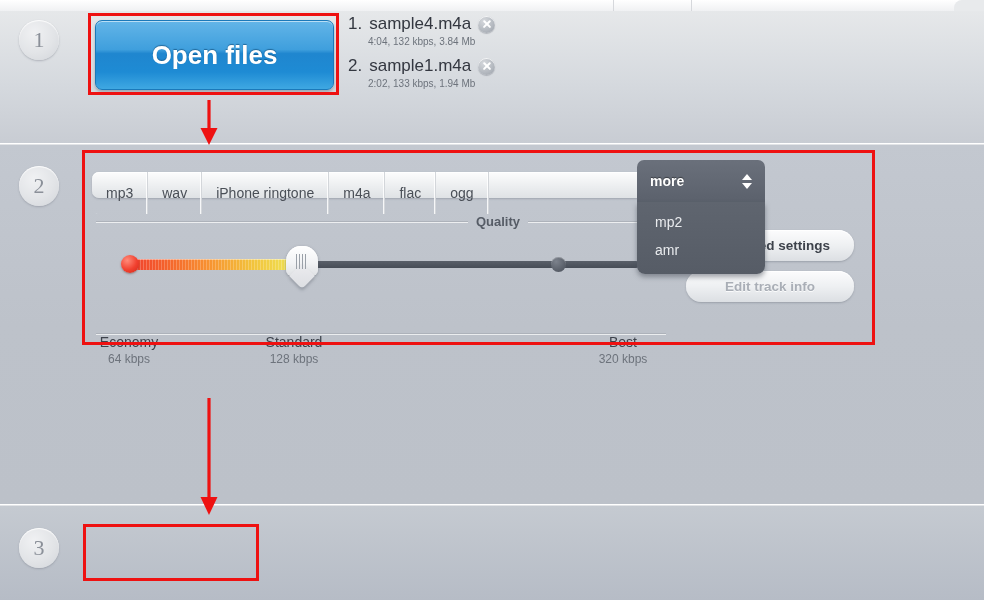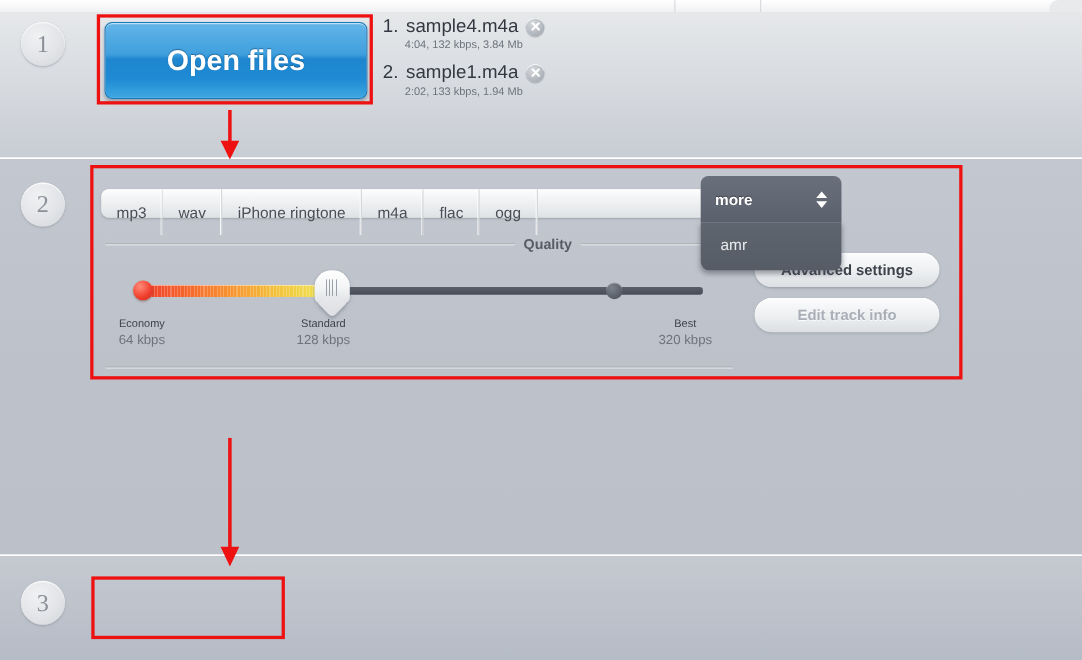--- a/index.html
+++ b/index.html
@@ -228,21 +228,21 @@
     box-shadow: 2px 2px 3px rgba(90,95,105,.35);
   }
   .handle .grip {
     position:absolute; left:10px; top:8px; width:12px; height:15px;
     background: repeating-linear-gradient(90deg,#9aa0a8 0 1px, rgba(0,0,0,0) 1px 3px);
     z-index:3;
   }
 
   .qlabels { position:relative; height:40px; margin-top:2px; }
   .qlab { position:absolute; text-align:center; width:120px; }
-  .qlab .t { font-size:10px; color:#3d424b; }
+  .qlab .t { font-size:14px; color:#3d424b;margin-top:45px; }
   .qlab .s { font-size:12px; color:#6d737c; margin-top:2px; }
   #qlab0 { left:-27px; }
   #qlab1 { left:138px; }
   #qlab2 { left:303px; }
   #qlab3 { left:467px; }
 
   .qfoot {
     position:absolute; left:4px; top:173px; width:570px; height:1px;
     background:#adb2ba; box-shadow:0 1px 0 rgba(255,255,255,.7);
   }
@@ -316,20 +316,21 @@
 
     <div class="more-wrap">
       <div class="more-head">
         <span>more</span>
         <span class="spin">
           <i class="up"></i>
             <i class="down"></i>
         </span>
       </div>
       <div class="more-menu">
+        <div class="more-item">mp2</div>
         <div class="more-item">amr</div>
       </div>
     </div>
 
     <div class="qwrap">
       <div class="qhead">
         <span class="ln l"></span>
         <span>Quality</span>
         <span class="ln r"></span>
       </div>

